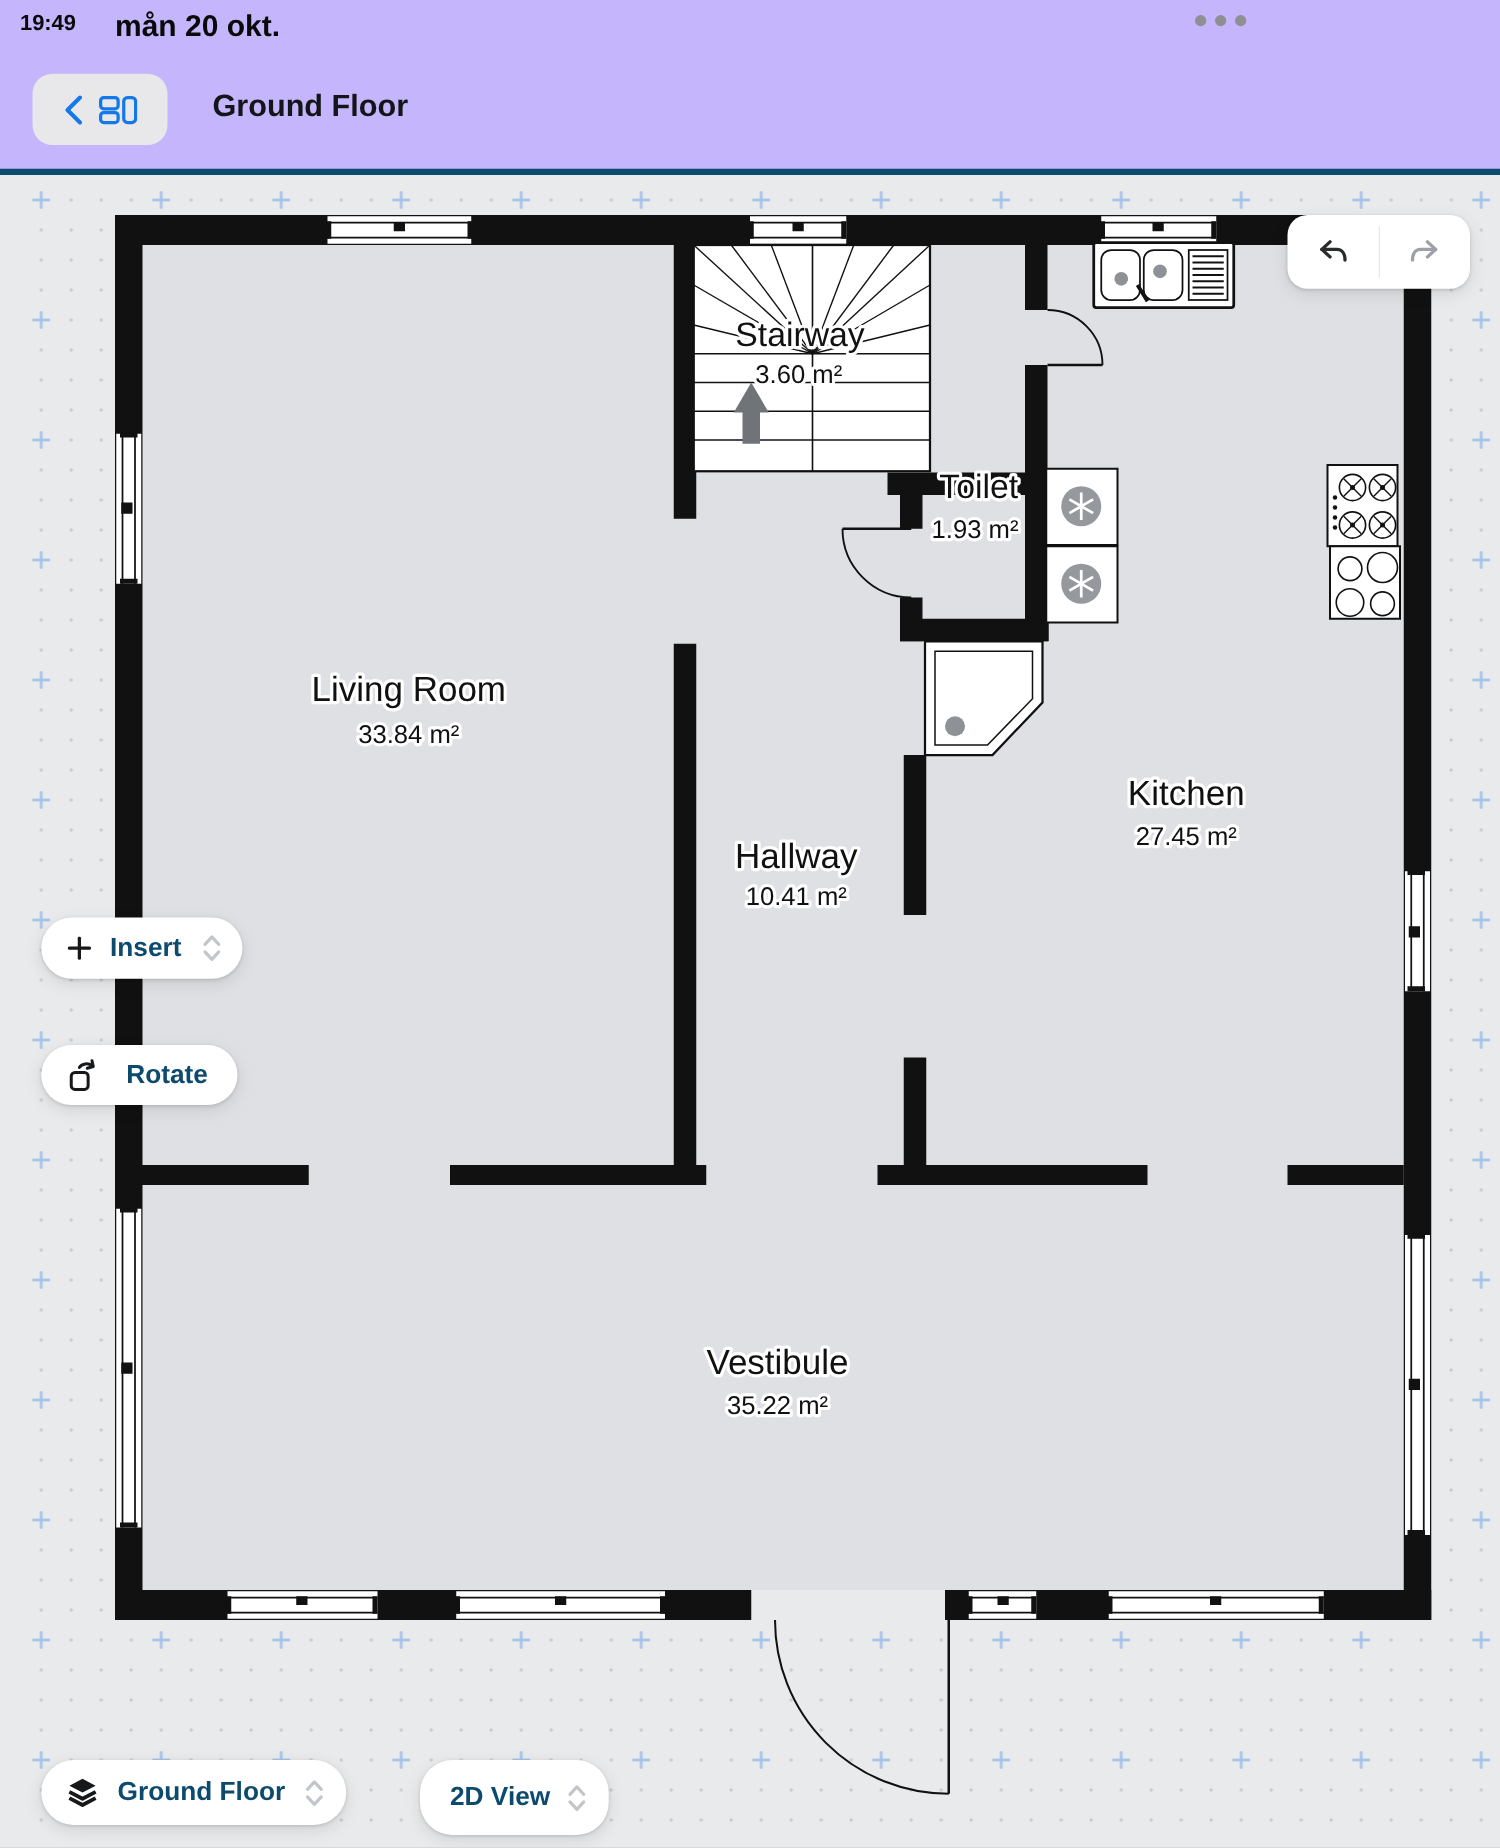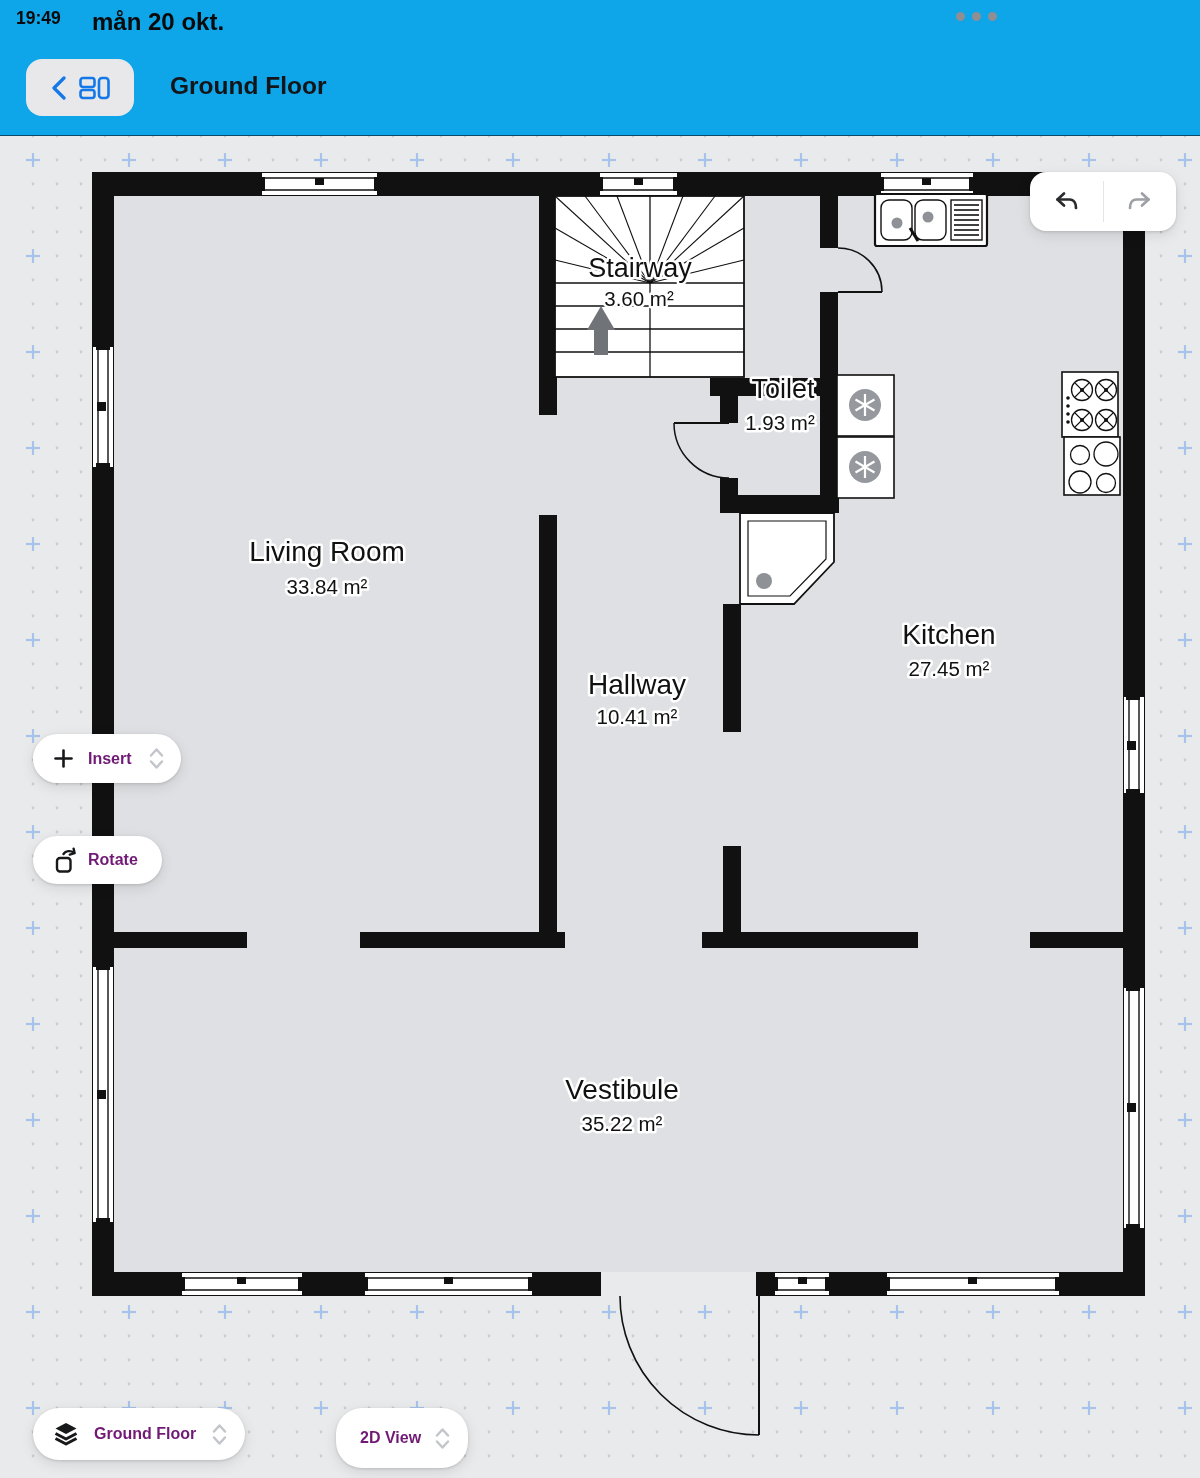--- a/index.html
+++ b/index.html
@@ -1,41 +1,41 @@
 <!DOCTYPE html>
 <html><head>
 <meta charset="utf-8">
 <style>
   html,body{margin:0;padding:0;background:#cfd1d4;}
   .screen{position:relative;width:1200px;height:1478px;overflow:hidden;
     font-family:"Liberation Sans",sans-serif;background:#e9eaec;}
   
   .topchrome{position:absolute;left:0;top:0;width:1200px;height:135px;
-    background:#0ea5e9;border-bottom:1px solid #0c4a6e;z-index:30;}
+    background:#c4b5fd;border-bottom:5px solid #0c4a6e;z-index:30;}
   .status-time{position:absolute;left:16px;top:8px;font-size:17.5px;font-weight:700;color:#0a0a0a;}
   .status-date{position:absolute;left:92px;top:8px;font-size:24px;font-weight:700;color:#0a0a0a;}
   .ellipsis{position:absolute;left:956px;top:12px;display:flex;gap:7px;cursor:pointer;}
   .ellipsis .dot{width:9px;height:9px;border-radius:50%;background:#8e8e93;}
   .back-pill{position:absolute;left:26px;top:59px;width:108px;height:57px;border-radius:16px;
     background:#e8e8ea;display:flex;align-items:center;justify-content:center;gap:12px;cursor:pointer;}
   .page-title{position:absolute;left:170px;top:72px;font-size:24.5px;font-weight:700;color:#141518;}
   
   .canvas{position:absolute;left:17px;top:135px;width:1200px;height:1413px;}
   .canvas svg{display:block;}
   
   .pill{position:absolute;background:#ffffff;border-radius:26px;display:flex;align-items:center;
     box-shadow:0 1px 3px rgba(0,0,0,.14),0 4px 14px rgba(0,0,0,.10);z-index:20;cursor:pointer;}
-  .pill .lbl{font-size:16px;font-weight:700;color:#701a75;white-space:nowrap;}
+  .pill .lbl{font-size:21px;font-weight:700;color:#0c4a6e;white-space:nowrap;}
   .undo-redo{position:absolute;left:1030px;top:172px;width:146px;height:59px;background:#fff;
     border-radius:16px;display:flex;align-items:stretch;z-index:20;
     box-shadow:0 1px 3px rgba(0,0,0,.14),0 4px 14px rgba(0,0,0,.10);}
   .undo-redo .half{flex:1;display:flex;align-items:center;justify-content:center;cursor:pointer;}
   .undo-redo .sep{width:1px;background:#e4e5e7;margin:9px 0;}
   .insert-pill{left:33px;top:734px;height:49px;padding:0 15px 0 21px;gap:15px;}
-  .rotate-pill{left:33px;top:836px;height:48px;padding:0 24px 0 19px;gap:6px;}
+  .rotate-pill{left:33px;top:836px;height:48px;padding:0 24px 0 19px;gap:19px;}
   .floor-pill{left:33px;top:1408px;height:52px;padding:0 16px 0 19px;gap:14px;}
   .view-pill{left:336px;top:1408px;height:60px;padding:0 16px 0 24px;gap:12px;}
   .icon{display:block;}
 </style>
 </head>
 <body>
 
 <div class="screen">
 
   <div class="canvas">

